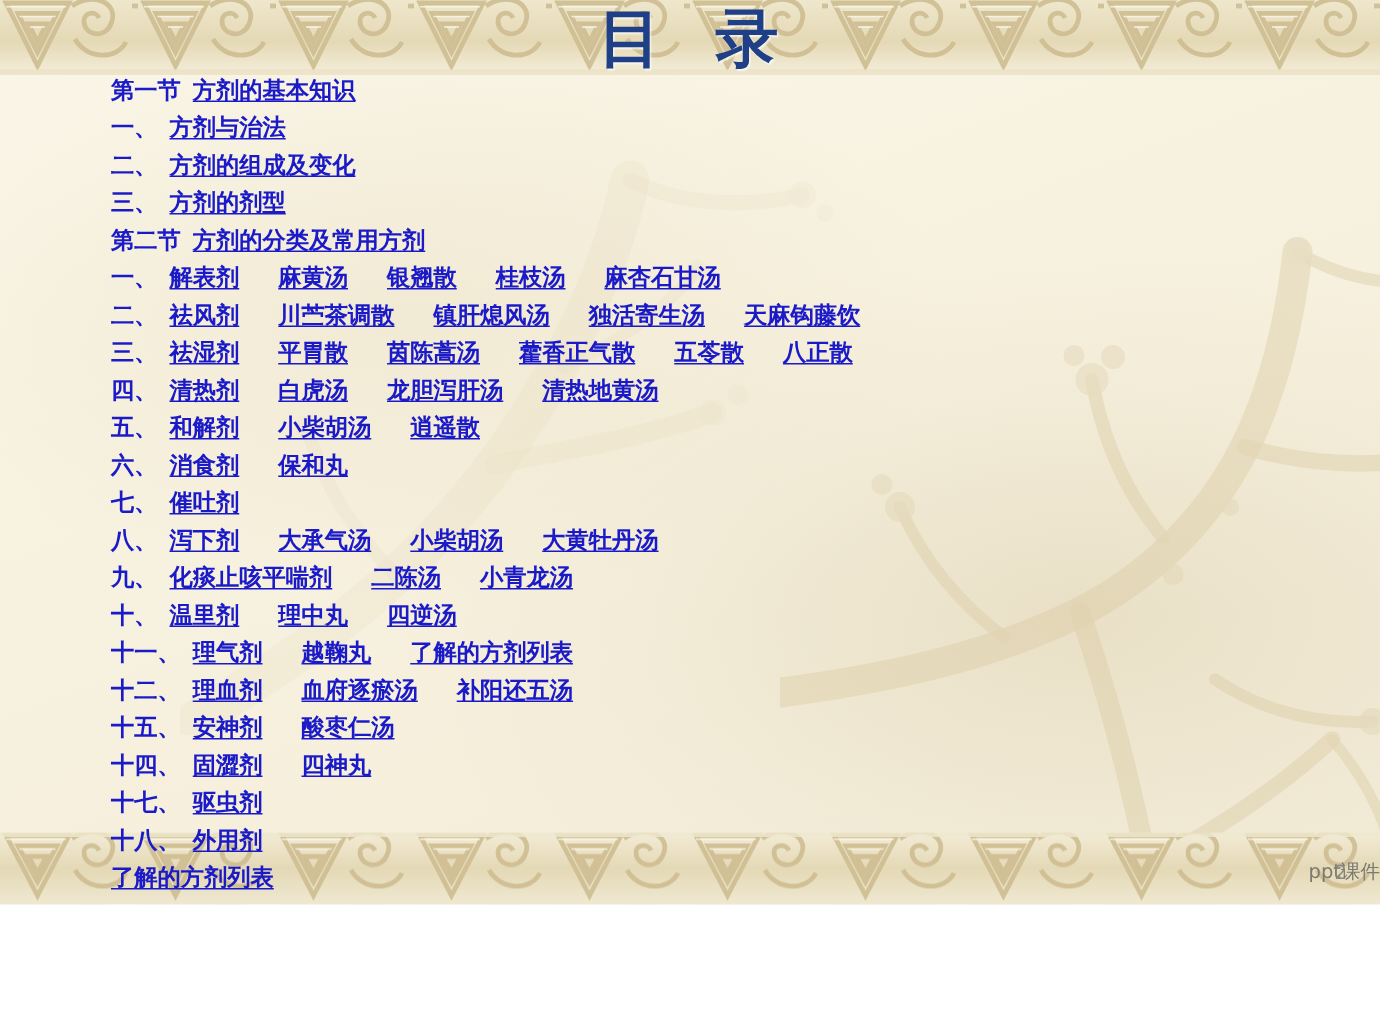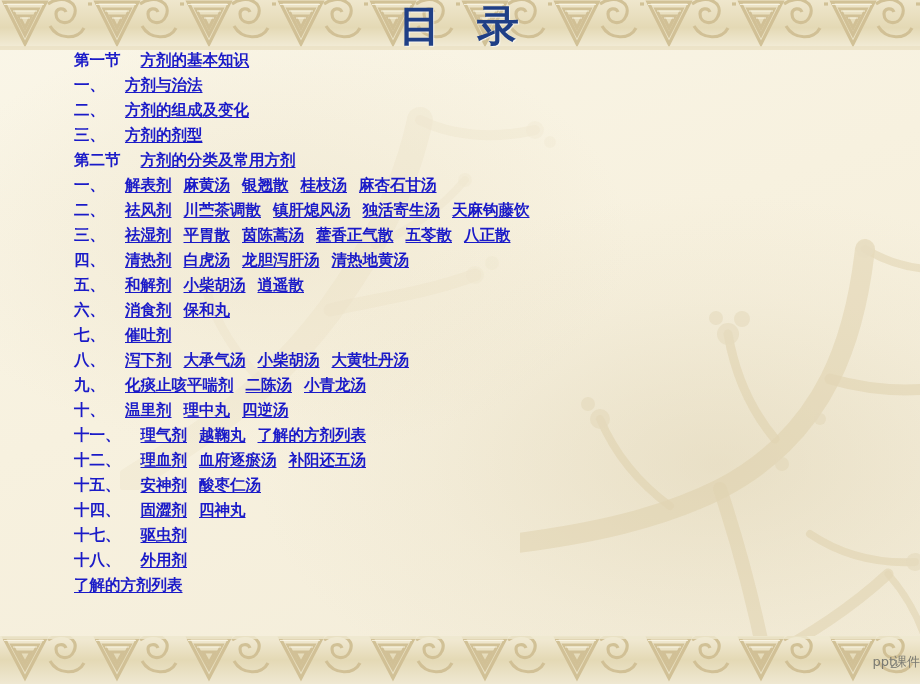--- a/index.html
+++ b/index.html
@@ -9,21 +9,21 @@
   body {
     width: 920px;
     height: 690px;
     overflow: hidden;
     font-family: "DejaVu Sans", "Liberation Sans", sans-serif;
   }
 
   #slide {
     position: relative;
     width: 920px;
-    height: 684px;
+    height: 603px;
     background: #f7f2e0;
     overflow: hidden;
   }
 
   
   .paper-wash {
     position: absolute;
     inset: 0;
     background:
       radial-gradient(ellipse 70% 55% at 78% 68%, rgba(214,201,166,0.40) 0%, rgba(214,201,166,0.10) 45%, rgba(214,201,166,0) 72%),
@@ -104,34 +104,34 @@
   .toc-row {
     display: flex;
     align-items: baseline;
     height: 25px;
     padding-left: 74px;
     white-space: nowrap;
     font-family: "DejaVu Sans", "Liberation Sans", sans-serif;
     font-size: 15.5px;
     font-weight: 700;
     color: #1a1ac8;
-    gap: 12px;
   }
 
   .num {
     color: #1a1ac8;
     margin-right: 8px;
   }
   .lnk {
     color: #1a1ac8;
     text-decoration: underline;
     text-underline-offset: 2px;
     cursor: pointer;
   }
   .sub {
+    margin-left: 26px;
     font-family: Liberation Serif, serif;
   }
 
   
   .footer-note {
     position: absolute;
     bottom: 13px;
     left: 0;
     width: 920px;
     text-align: right;

